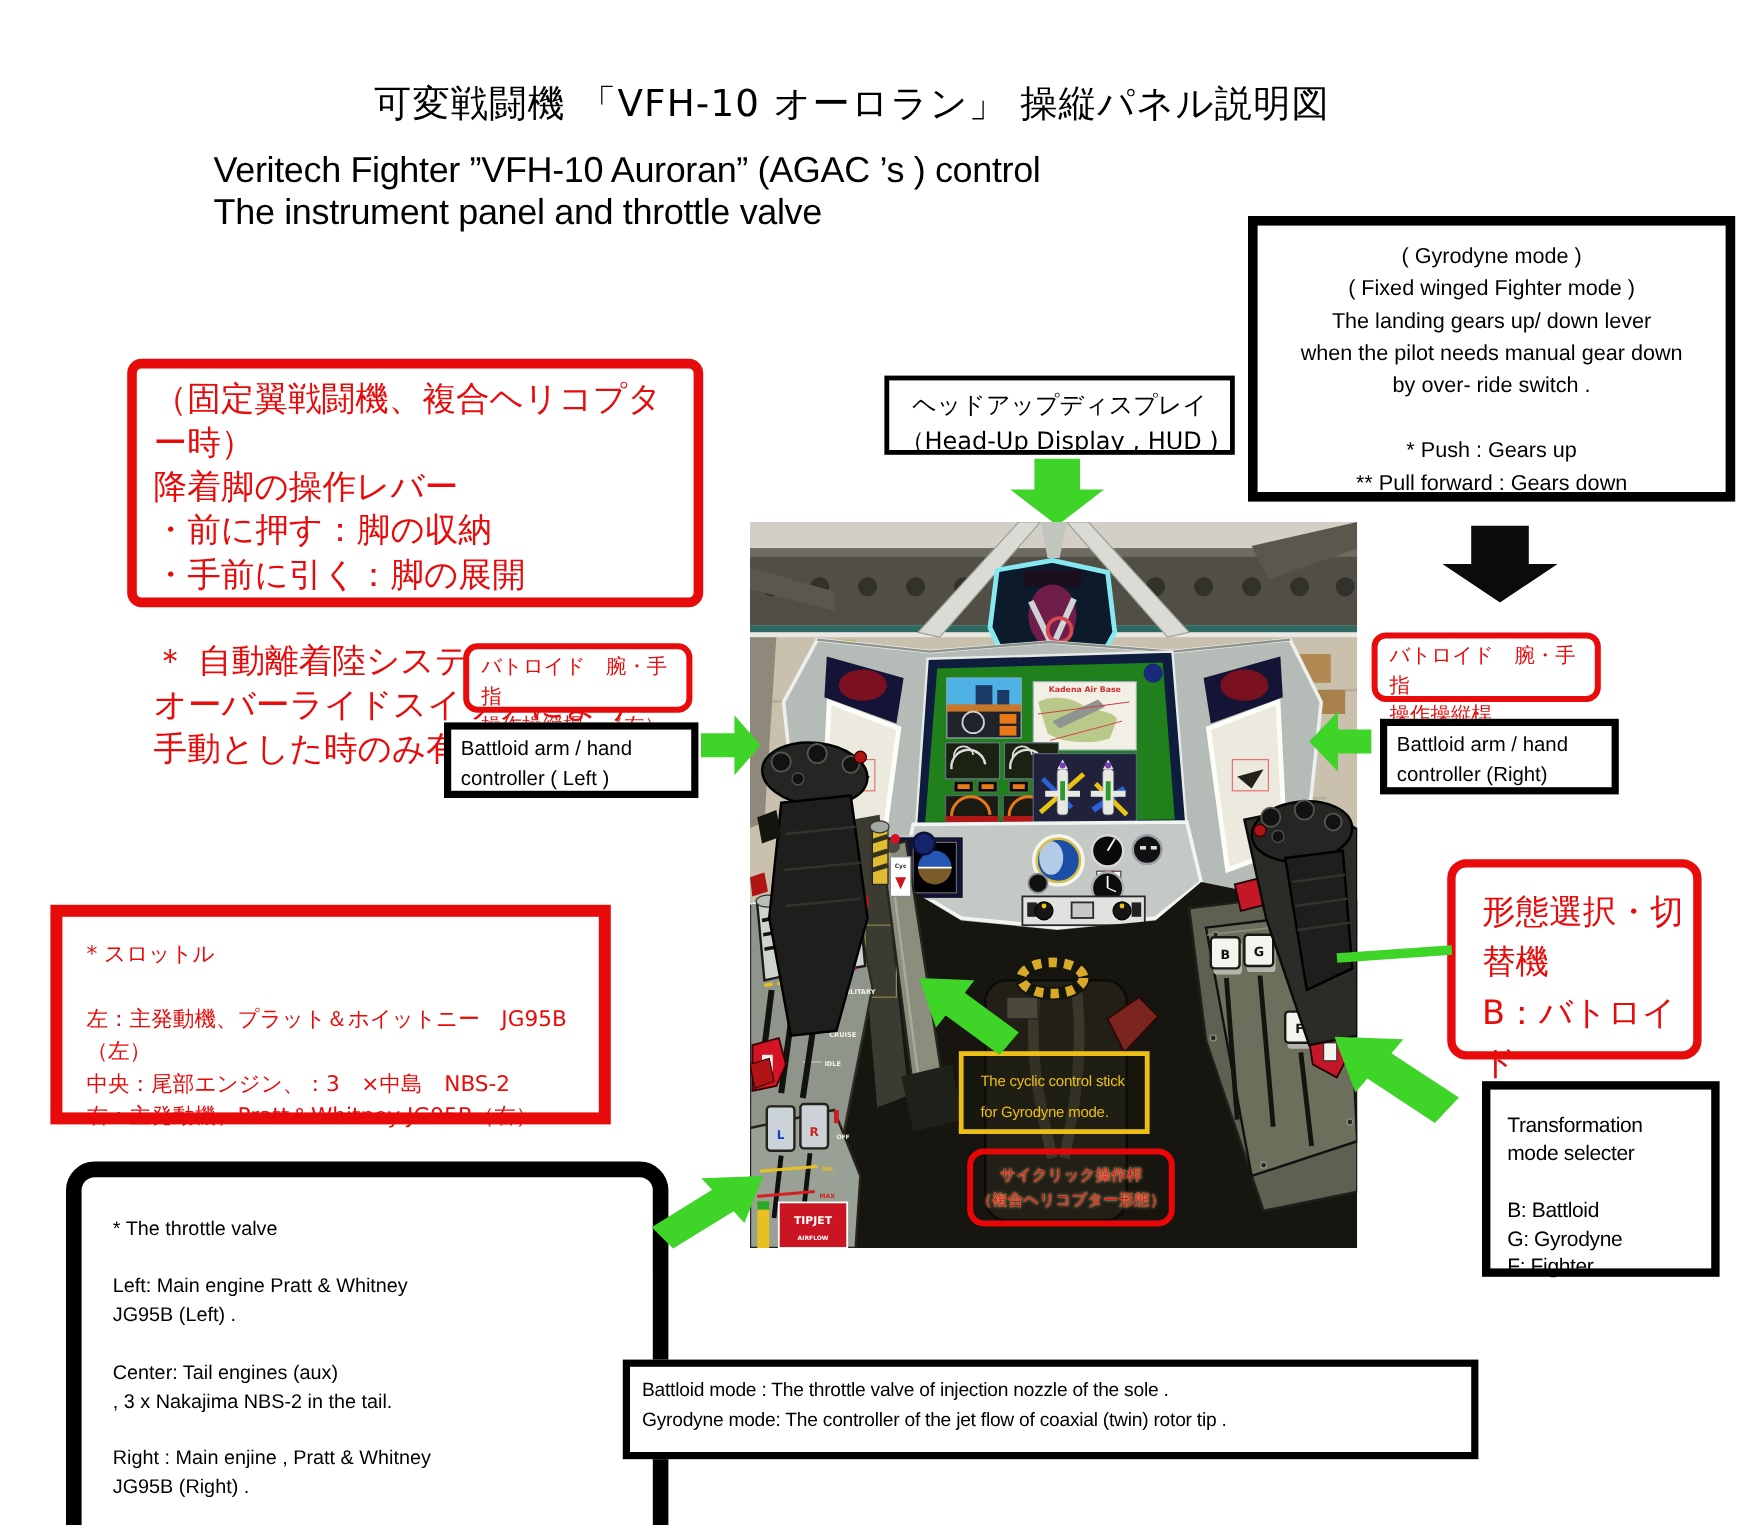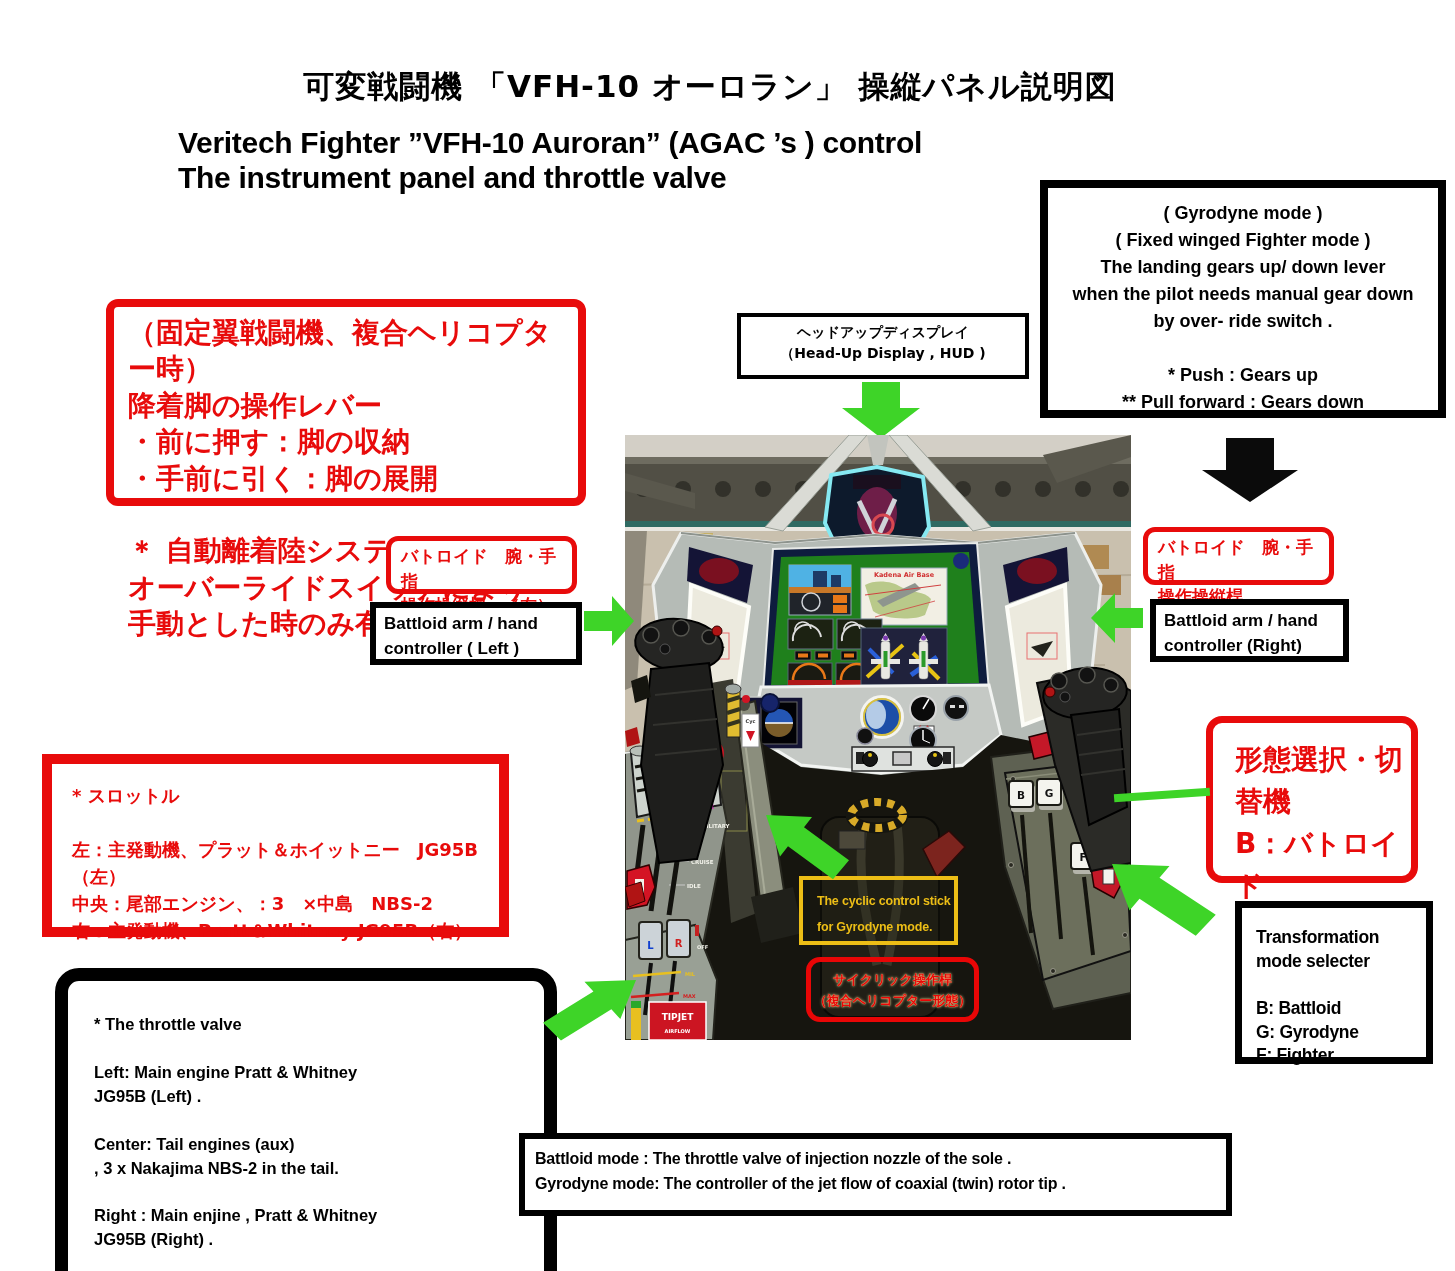--- a/index.html
+++ b/index.html
@@ -1,19 +1,19 @@
 <!DOCTYPE html>
 <html><head>
 <meta charset="utf-8">
 <style>
   html,body{margin:0;padding:0;background:#fff;}
   .stage{position:relative;width:1455px;height:1271px;background:#ffffff;overflow:hidden;
          font-family:"DejaVu Sans",sans-serif;}
   .abs{position:absolute;box-sizing:border-box;}
-  .b{font-weight:bold;}
+  .b{font-weight:normal;}
   .pre{white-space:pre-line;}
   .en{font-family:"Liberation Sans",sans-serif;}
   .redbox{border-style:solid;border-color:#e80b0b;color:#e80b0b;background:#fff;}
   .blkbox{border-style:solid;border-color:#000;color:#000;background:#fff;}
   .ctr{text-align:center;}
   svg{display:block;}
   text{font-family:"DejaVu Sans",sans-serif;}
 </style>
 </head>
 <body>
@@ -35,21 +35,21 @@
 
   <div class="abs b pre redbox" style="left:106px;top:299px;width:480px;height:207px;border-width:8px;border-radius:12px;padding:8px 14px;font-size:28px;line-height:1.3;">（固定翼戦闘機、複合ヘリコプター時）
 降着脚の操作レバー
 ・前に押す：脚の収納
 ・手前に引く：脚の展開
 
 ＊ 自動離着陸システムを
 オーバーライドスイッチにより
 手動とした時のみ有効。</div>
 
-  <div class="abs b pre ctr blkbox" style="left:737px;top:313px;width:292px;height:66px;border-width:4px;padding-top:5px;font-size:14px;line-height:1.5;">ヘッドアップディスプレイ
+  <div class="abs b pre ctr blkbox" style="left:737px;top:313px;width:292px;height:66px;border-width:4px;padding-top:5px;font-size:20px;line-height:1.5;">ヘッドアップディスプレイ
 （Head-Up Display ,  HUD )</div>
 
   <div class="abs" style="left:842px;top:382px;width:78px;height:56px;">
     <svg width="78" height="56" viewBox="0 0 78 56">
         <polygon points="20,0 58,0 58,26 78,26 39,56 0,26 20,26" fill="#3ed428"></polygon>
       </svg>
   </div>
 
   <div class="abs" style="left:1202px;top:438px;width:96px;height:64px;">
     <svg width="96" height="64" viewBox="0 0 96 64">

